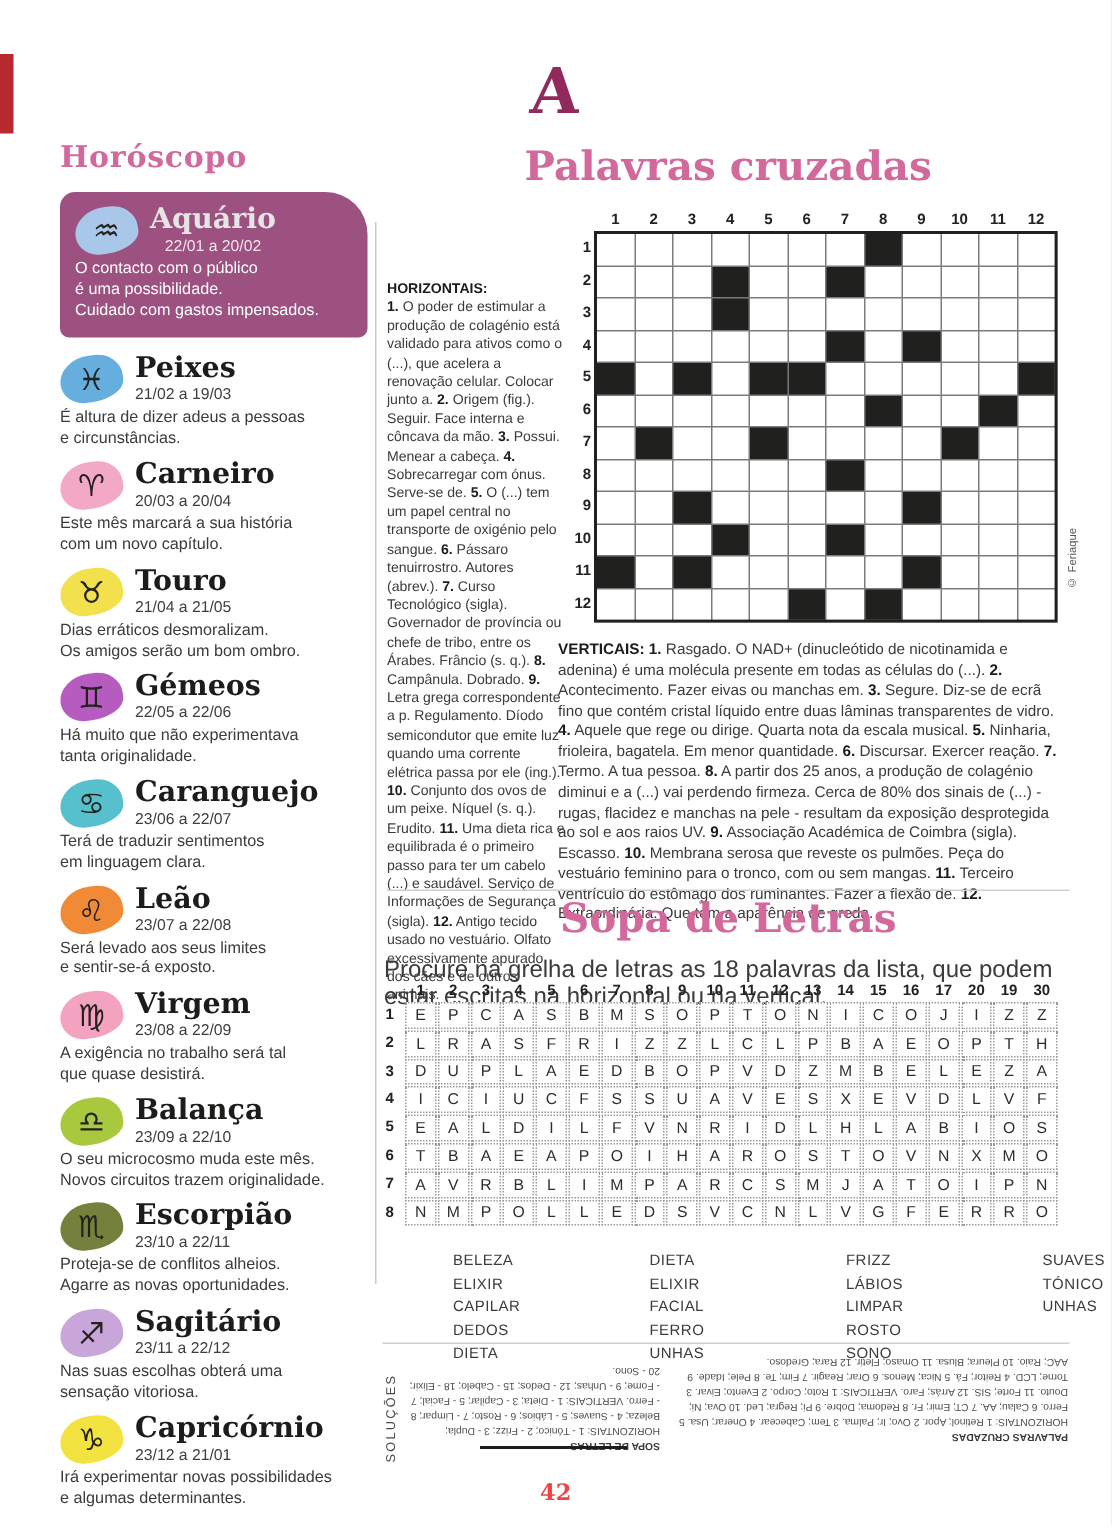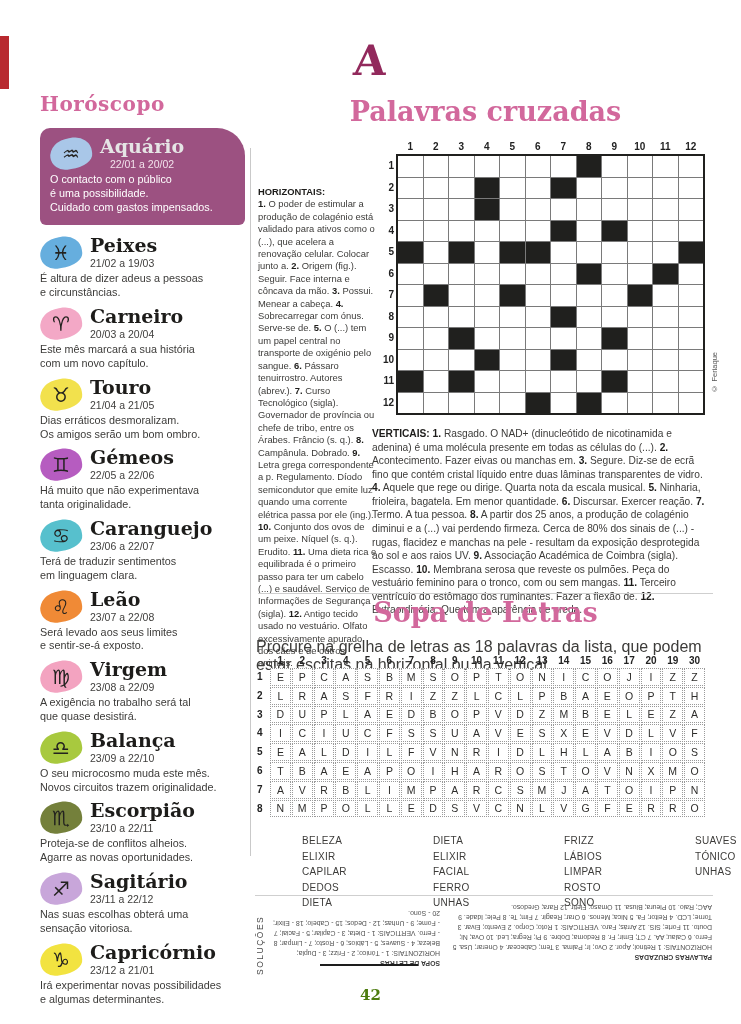--- a/index.html
+++ b/index.html
@@ -67,21 +67,21 @@
   
   .sol-label{position:absolute;left:255px;top:903px;height:72px;writing-mode:vertical-rl;transform:rotate(180deg);
         font-size:8.5px;letter-spacing:1.5px;color:#4a4a4a;}
   .sol-block{position:absolute;transform:rotate(180deg);font-size:6.9px;line-height:1.45;color:#4f4f4f;}
   .sol-block .sol-title{font-weight:bold;color:#3a3a3a;}
   .sol-sopa{left:272px;top:908px;width:168px;}
   .sol-cruz{left:446px;top:902px;width:266px;}
   .sol-rule{position:absolute;left:320px;top:964px;width:98px;height:2px;background:#1d1d1d;}
   
   .page-num{position:absolute;left:0;top:986px;width:741px;text-align:center;
-        font-family:"DejaVu Serif",serif;font-weight:bold;font-size:15px;color:#4d7c0f;}
+        font-family:"DejaVu Serif",serif;font-weight:bold;font-size:15px;color:#ef4444;}
 </style>
 </head>
 <body>
 
 <div class="page">
 
   <div class="edge-mark" style="background: rgb(184, 41, 47);"></div>
   <div class="logo" style="color: rgb(146, 41, 92);">
     <span>A</span>
   </div>

